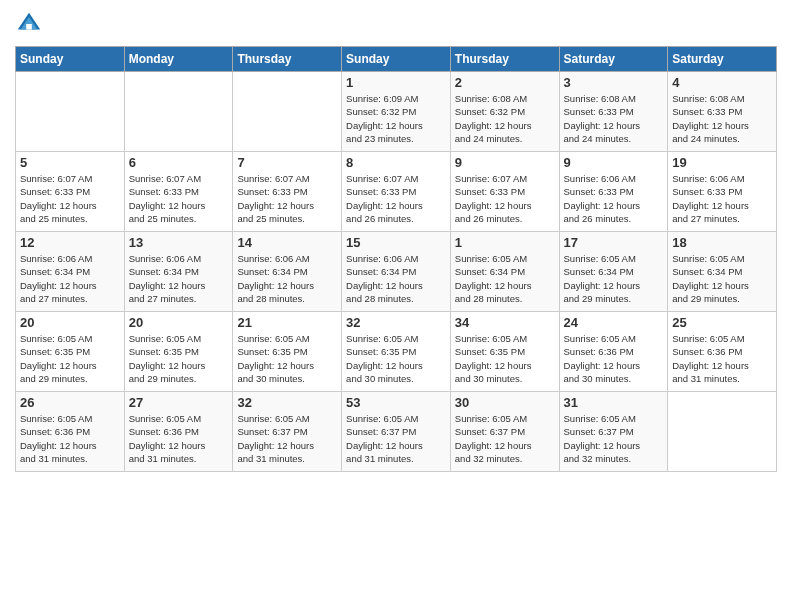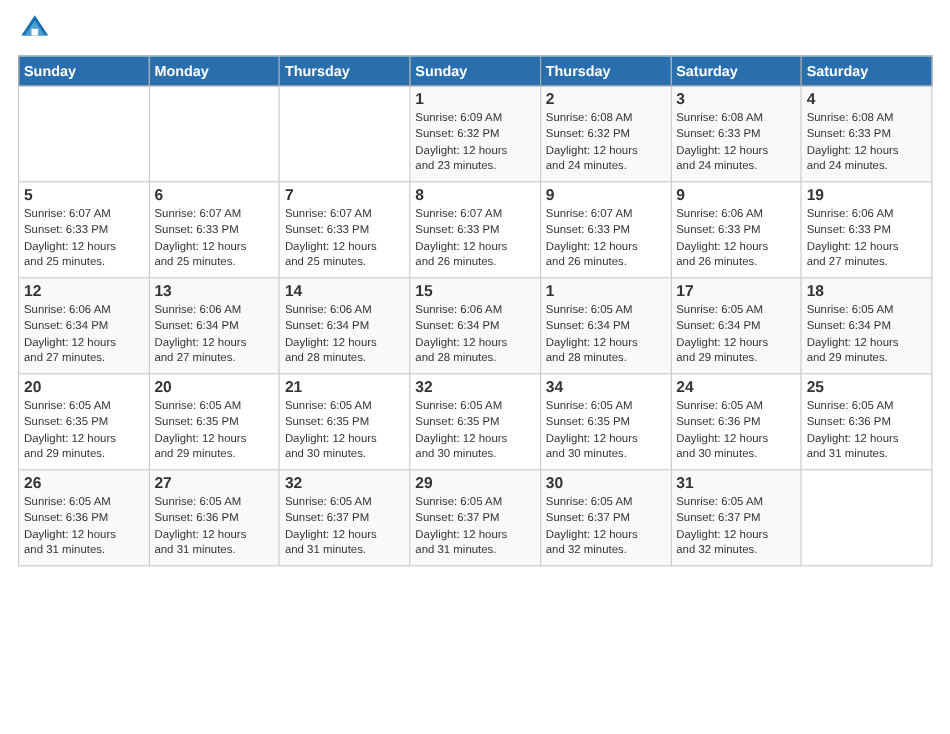--- a/index.html
+++ b/index.html
@@ -331,21 +331,21 @@
 and 31 minutes.</div>
           </td>
           <td>
             <span class="day-num">32</span>
             <div class="cell-info" style="white-space: pre-line;">Sunrise: 6:05 AM
 Sunset: 6:37 PM
 Daylight: 12 hours
 and 31 minutes.</div>
           </td>
           <td>
-            <span class="day-num">29</span>
+            <span class="day-num">53</span>
             <div class="cell-info" style="white-space: pre-line;">Sunrise: 6:05 AM
 Sunset: 6:37 PM
 Daylight: 12 hours
 and 31 minutes.</div>
           </td>
           <td>
             <span class="day-num">30</span>
             <div class="cell-info" style="white-space: pre-line;">Sunrise: 6:05 AM
 Sunset: 6:37 PM
 Daylight: 12 hours

